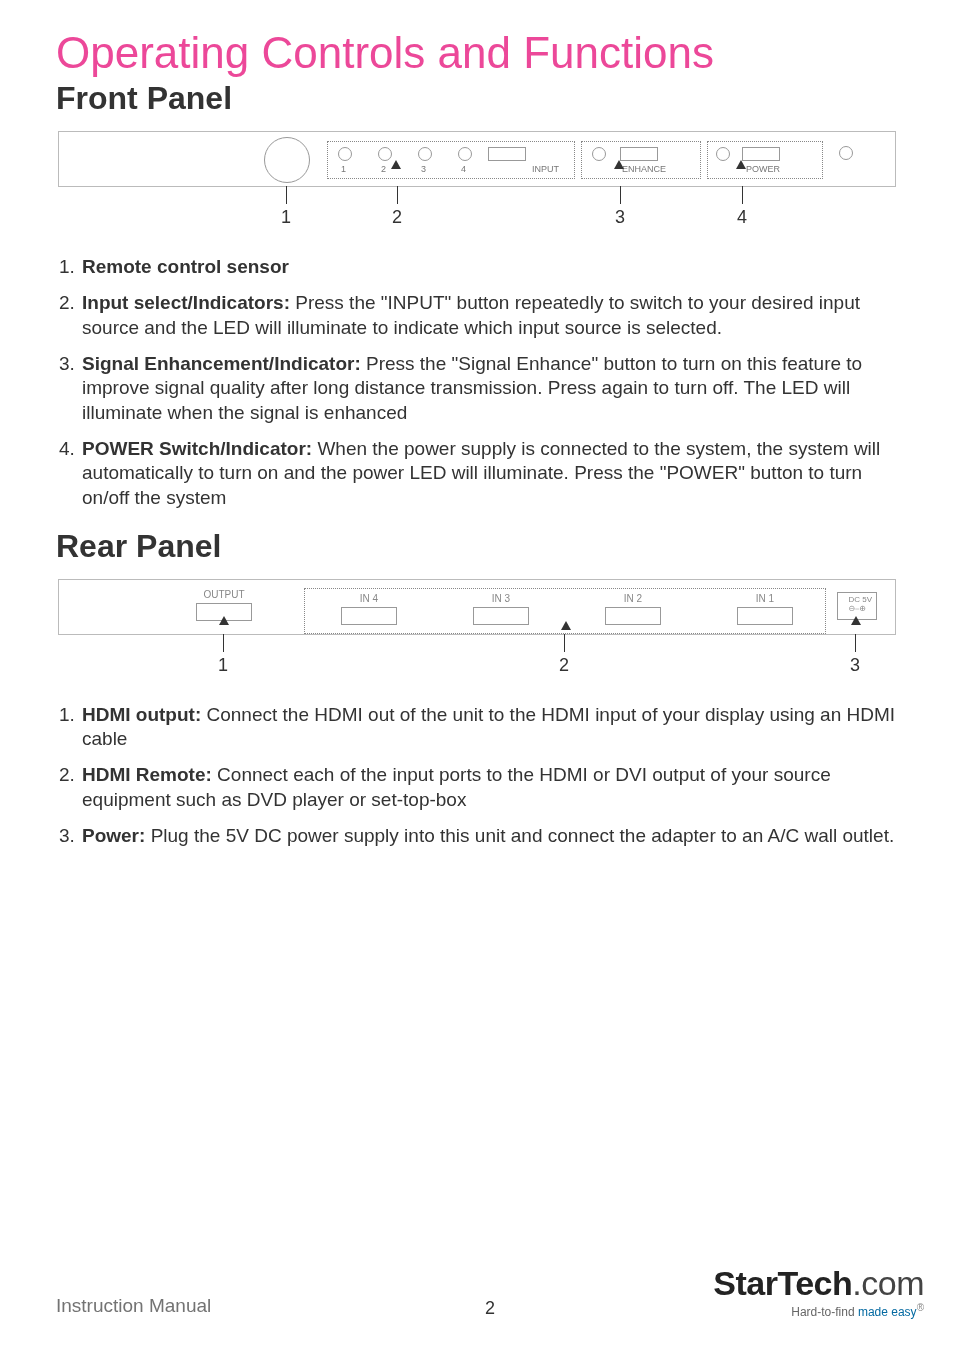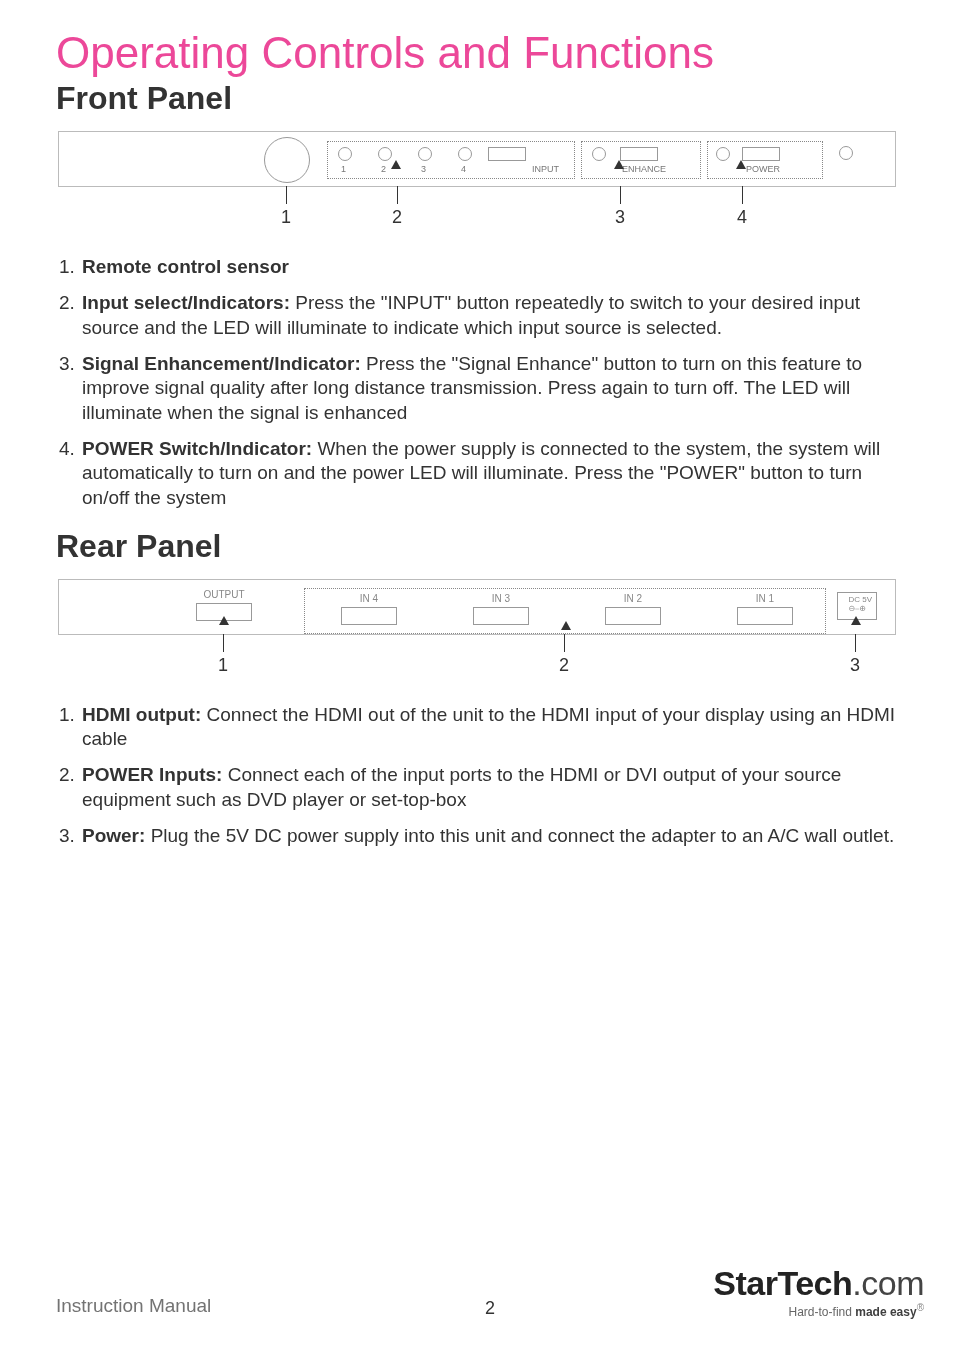--- a/index.html
+++ b/index.html
@@ -177,21 +177,21 @@
     letter-spacing: -0.5px;
     line-height: 1;
     margin-top: 36px;
   }
   .footer .brand .logo .light { font-weight: 400; color: #444; }
   .footer .brand .tag {
     font-size: 12px;
     color: #666;
     margin-top: 2px;
   }
-  .footer .brand .tag b { color: #404040; font-weight: 700; }
+  .footer .brand .tag b { color: #0369a1; font-weight: 400; }
   .reg { font-size: 10px; vertical-align: super; color: #888; }
 </style>
 </head>
 <body>
 
 <h1 class="title">Operating Controls and Functions</h1>
 <h2 class="section">Front Panel</h2>
 
 <div class="diagram">
   <div class="box">
@@ -290,21 +290,21 @@
     <span class="num" style="left:506px">2</span>
     <span class="num" style="left:797px">3</span>
   </div>
 </div>
 
 <ol class="list">
   <li>
     <span class="lead">HDMI output:</span><span> Connect the HDMI out of the unit to the HDMI input of your display using an HDMI cable</span>
   </li>
   <li>
-    <span class="lead">POWER Inputs:</span><span> Connect each of the input ports to the HDMI or DVI output of your source equipment such as DVD player or set-top-box</span>
+    <span class="lead">HDMI Remote:</span><span> Connect each of the input ports to the HDMI or DVI output of your source equipment such as DVD player or set-top-box</span>
   </li>
   <li>
     <span class="lead">Power:</span><span> Plug the 5V DC power supply into this unit and connect the adapter to an A/C wall outlet.</span>
   </li>
 </ol>
 
 <div class="footer">
   <span class="imlabel">Instruction Manual</span>
   <span class="pagenum">2</span>
   <div class="brand">

